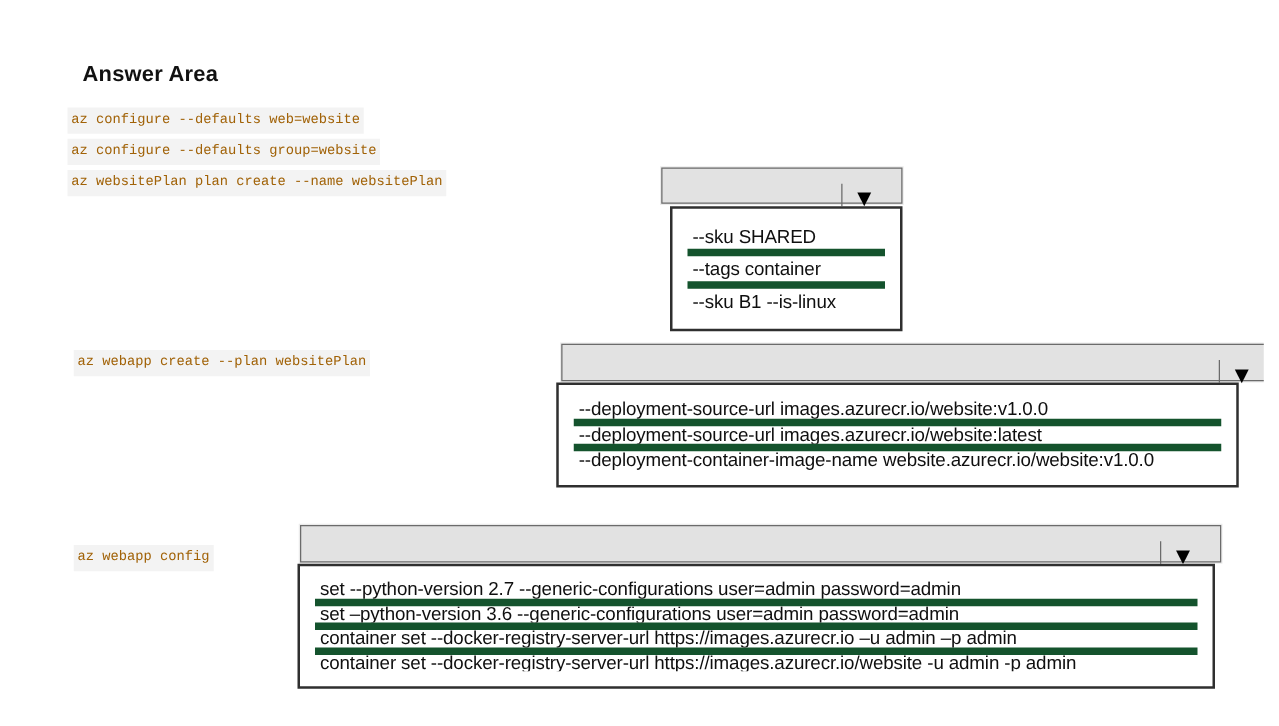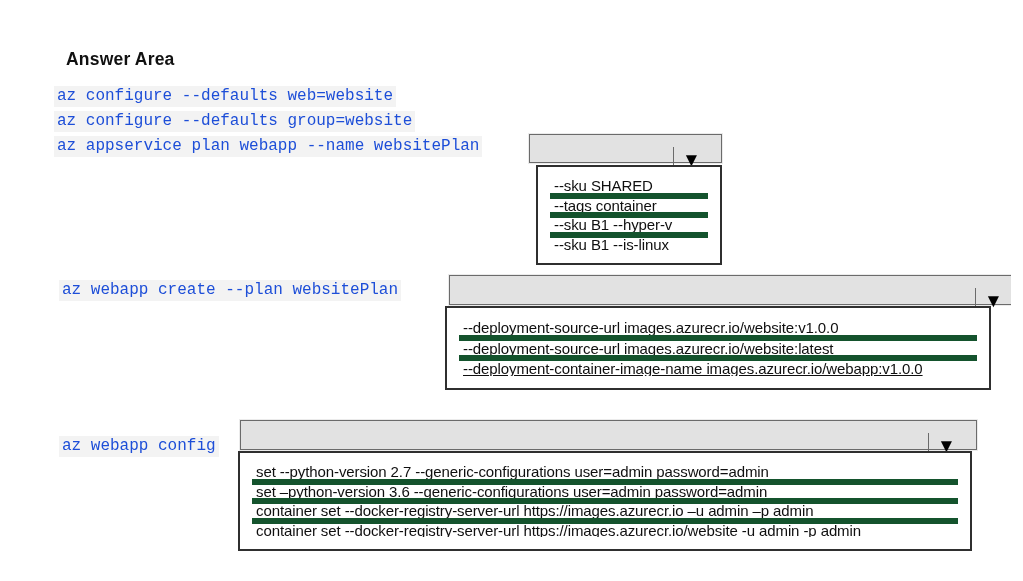--- a/index.html
+++ b/index.html
@@ -17,22 +17,22 @@
     position: absolute;
     left: 30px; top: 13px;
     font-size: 17.5px;
     font-weight: bold;
     color: #111111;
     letter-spacing: 0.2px;
   }
   .code {
     position: absolute;
     font-family: "Liberation Mono", "DejaVu Sans Mono", monospace;
-    font-size: 16px;
-    color: #1d4ed8;
+    font-size: 11px;
+    color: #a16207;
     white-space: pre;
     background: #f3f3f3;
     padding: 0 3px;
     line-height: 21px;
   }
   .dd {
     position: absolute;
     background: #e2e2e2;
     border: 1px solid #6b6b6b;
     display: flex;
@@ -70,58 +70,57 @@
     border-bottom: 6px solid #14532d;
     font-size: 15px;
     letter-spacing: -0.1px;
     color: #0f0f0f;
     padding: 1px 4px;
     display: flex;
     align-items: center;
     white-space: nowrap;
     overflow: hidden;
   }
-  .opt:last-child { border-bottom: none; text-decoration: underline; }
+  .opt:last-child { border-bottom: none; }
 </style>
 </head>
 <body>
 
 <div class="canvas">
 
   <div class="title">Answer Area</div>
 
   <div class="code" style="left:30px; top:62px;">az configure --defaults web=website</div>
   <div class="code" style="left:30px; top:87px;text-align:center;">az configure --defaults group=website</div>
-  <div class="code" style="left:30px; top:112px;">az appservice plan webapp --name websitePlan</div>
+  <div class="code" style="left:30px; top:112px;">az websitePlan plan create --name websitePlan</div>
 
   <div class="dd" style="left:505px; top:110px; width:193px; height:29px;">
     <div class="dd-value"></div>
     <div class="dd-arrow">
       <span>▼</span>
     </div>
   </div>
   <div class="opts" style="left:512px; top:141px; width:186px; height:100px;">
     <div class="opt">--sku SHARED</div>
     <div class="opt">--tags container</div>
-    <div class="opt">--sku B1 --hyper-v</div>
     <div class="opt">--sku B1 --is-linux</div>
   </div>
 
   <div class="code" style="left:35px; top:256px;">az webapp create --plan websitePlan</div>
 
   <div class="dd" style="left:425px; top:251px; width:575px; height:30px;">
     <div class="dd-value"></div>
     <div class="dd-arrow">
       <span>▼</span>
     </div>
   </div>
   <div class="opts" style="left:421px; top:282px; width:546px; height:84px;">
     <div class="opt">--deployment-source-url images.azurecr.io/website:v1.0.0</div>
     <div class="opt">--deployment-source-url images.azurecr.io/website:latest</div>
-    <div class="opt">--deployment-container-image-name images.azurecr.io/webapp:v1.0.0</div>
+    <div class="opt">--deployment-container-image-name website.azurecr.io/website:v1.0.0</div>
   </div>
 
   <div class="code" style="left:35px; top:412px;">az webapp config</div>
 
   <div class="dd" style="left:216px; top:396px; width:737px; height:30px;">
     <div class="dd-value"></div>
     <div class="dd-arrow">
       <span>▼</span>
     </div>
   </div>

